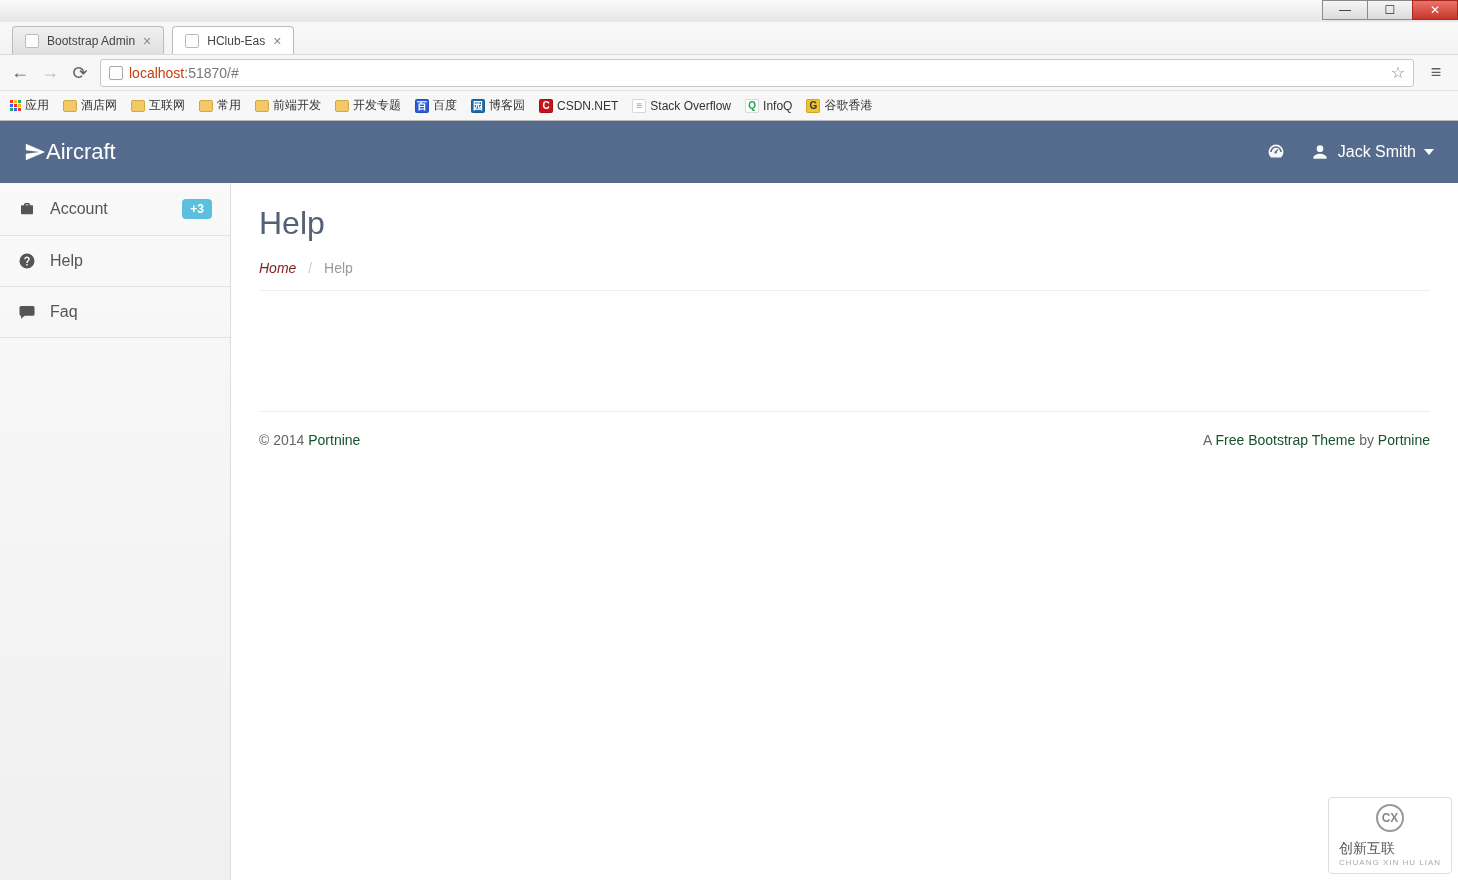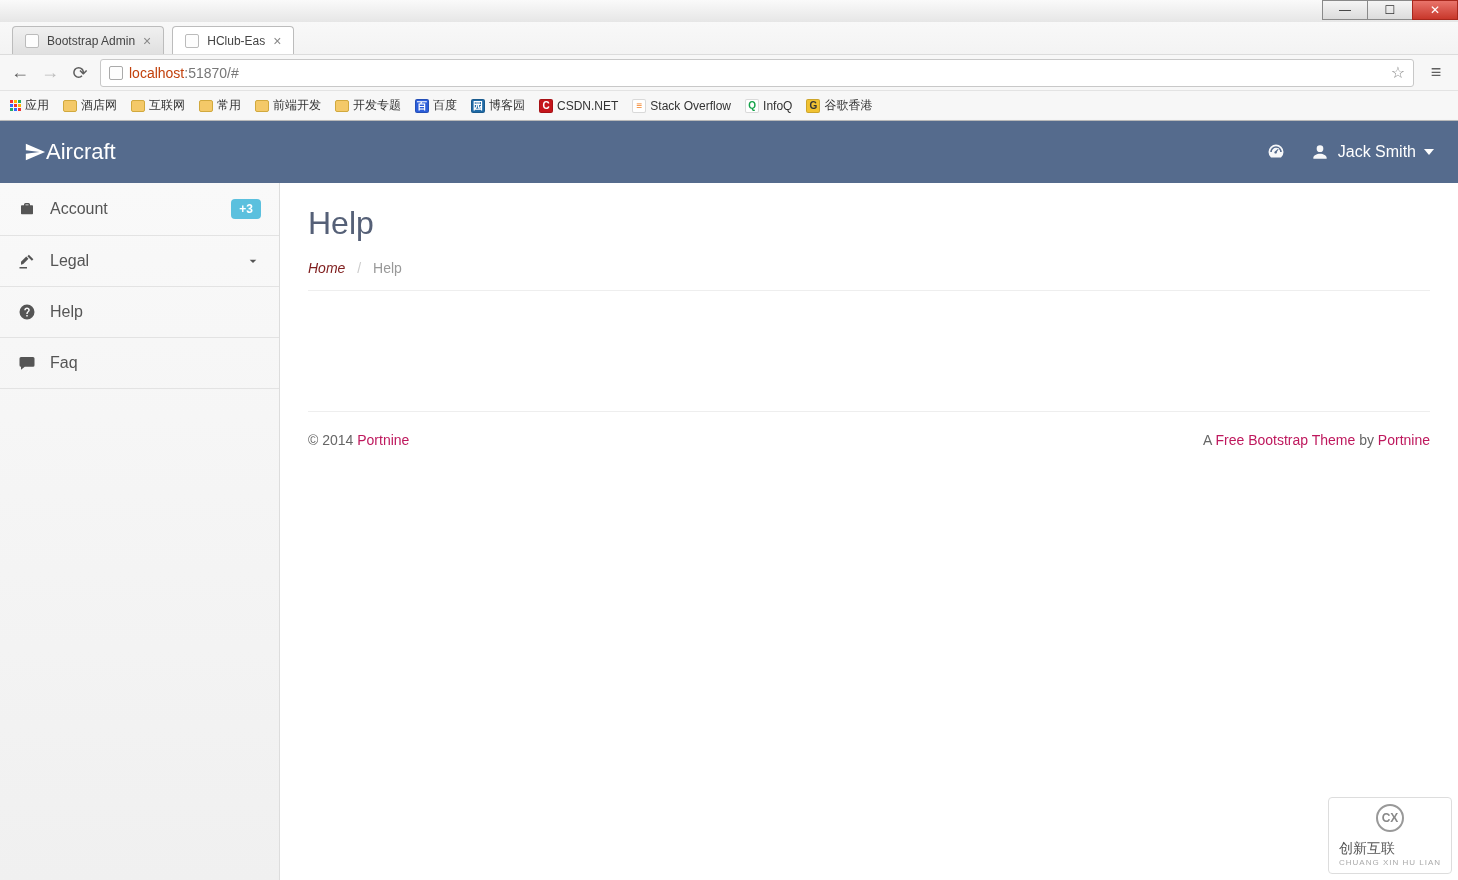--- a/index.html
+++ b/index.html
@@ -35,35 +35,35 @@
   .navbar { background:#556b8d; height:62px; display:flex; align-items:center; justify-content:space-between; padding:0 24px; color:#fff; box-shadow:0 1px 3px rgba(0,0,0,.2); }
   .brand { display:flex; align-items:center; font-size:22px; font-weight:500; }
   .brand svg { width:22px; height:22px; fill:#fff; }
   .nav-right { display:flex; align-items:center; gap:24px; }
   .nav-right .ico { width:20px;height:20px; fill:#fff; opacity:.95; }
   .user-chunk { display:flex; align-items:center; gap:8px; font-size:16px; cursor:pointer; }
   .caret-down { width:0;height:0;border-left:5px solid transparent;border-right:5px solid transparent;border-top:6px solid #fff; display:inline-block; }
   
   
   .layout { display:flex; min-height:calc(100vh - 182px); }
-  .sidebar { width:280px; background:linear-gradient(#f9f9f9,#f0f0f0); border-right:1px solid #ddd; }
+  .sidebar { width:231px; background:linear-gradient(#f9f9f9,#f0f0f0); border-right:1px solid #ddd; }
   .side-item { display:flex; align-items:center; justify-content:space-between; padding:16px 18px; border-bottom:1px solid #e3e3e3; cursor:pointer; color:#555; font-size:16px; }
   .side-left { display:flex; align-items:center; gap:14px; }
   .side-left svg { width:18px;height:18px; fill:#555; }
   .badge { background:#5bc0de; color:#fff; font-size:12px; font-weight:bold; padding:3px 8px; border-radius:4px; }
   .chev { color:#555; font-size:14px; }
   
   .main { flex:1; padding:22px 28px; background:#fff; }
   .page-title { font-size:32px; font-weight:400; color:#556077; margin-bottom:18px; }
   .breadcrumb { font-size:14px; color:#999; padding-bottom:14px; border-bottom:1px solid #eee; }
   .breadcrumb a { color:#7f1d1d; text-decoration:none;font-style:italic; }
   .breadcrumb .sep { margin:0 8px; color:#ccc; }
   
   .footer { border-top:1px solid #eee; margin-top:120px; padding:20px 0; display:flex; justify-content:space-between; font-size:14px; color:#666; }
-  .footer a { color:#be185d; text-decoration:none; }
+  .footer a { color:#14532d; text-decoration:none; }
   
   .watermark { position:fixed; right:6px; bottom:6px; background:rgba(255,255,255,.92); border:1px solid #ddd; border-radius:4px; padding:6px 10px; display:flex; align-items:center; gap:8px; font-size:12px; color:#555;flex-direction:column; }
   .watermark .logo { width:28px;height:28px;border:2px solid #999;border-radius:50%;display:flex;align-items:center;justify-content:center;font-weight:bold;color:#888; }
   .watermark .sub { font-size:8px; color:#aaa; letter-spacing:1px; }
   
   .apps-icon { display:inline-grid; grid-template-columns:repeat(3,3px); grid-template-rows:repeat(3,3px); gap:1px; }
   .apps-icon span { width:3px;height:3px; }
 </style>
 </head>
 <body>
@@ -190,31 +190,20 @@
           <svg viewBox="0 0 24 24">
               <path d="M10 4h4a2 2 0 012 2v1h3a1 1 0 011 1v10a1 1 0 01-1 1H5a1 1 0 01-1-1V8a1 1 0 011-1h3V6a2 2 0 012-2zm0 3h4V6h-4v1z"></path>
             </svg>
           <span>Account</span>
         </div>
         <span class="badge">+3</span>
       </div>
       <div class="side-item">
         <div class="side-left">
           <svg viewBox="0 0 24 24">
-              <path d="M2 20h10v2H2zM14.5 3.5l6 6-2 2-6-6zM4 13l7-7 3 3-7 7-3 1z"></path>
-            </svg>
-          <span>Legal</span>
-        </div>
-        <svg class="chev" viewBox="0 0 24 24" width="16" height="16" fill="#555">
-            <path d="M7 10l5 5 5-5z"></path>
-          </svg>
-      </div>
-      <div class="side-item">
-        <div class="side-left">
-          <svg viewBox="0 0 24 24">
               <path d="M12 2a10 10 0 100 20 10 10 0 000-20zm1 16h-2v-2h2zm1.6-6.2c-.5.6-1 1-1.3 1.5-.2.3-.3.7-.3 1.2h-2c0-.8.2-1.4.5-1.9.3-.5.8-1 1.4-1.5.5-.4.8-.9.8-1.5 0-.9-.7-1.6-1.7-1.6-.9 0-1.6.6-1.7 1.5H8.3C8.4 7.5 10 6 12 6c2.1 0 3.7 1.4 3.7 3.2 0 1-.4 1.9-1.1 2.6z"></path>
             </svg>
           <span>Help</span>
         </div>
       </div>
       <div class="side-item">
         <div class="side-left">
           <svg viewBox="0 0 24 24">
               <path d="M4 4h16a2 2 0 012 2v9a2 2 0 01-2 2H9l-5 4v-4a2 2 0 01-2-2V6a2 2 0 012-2z"></path>
             </svg>

